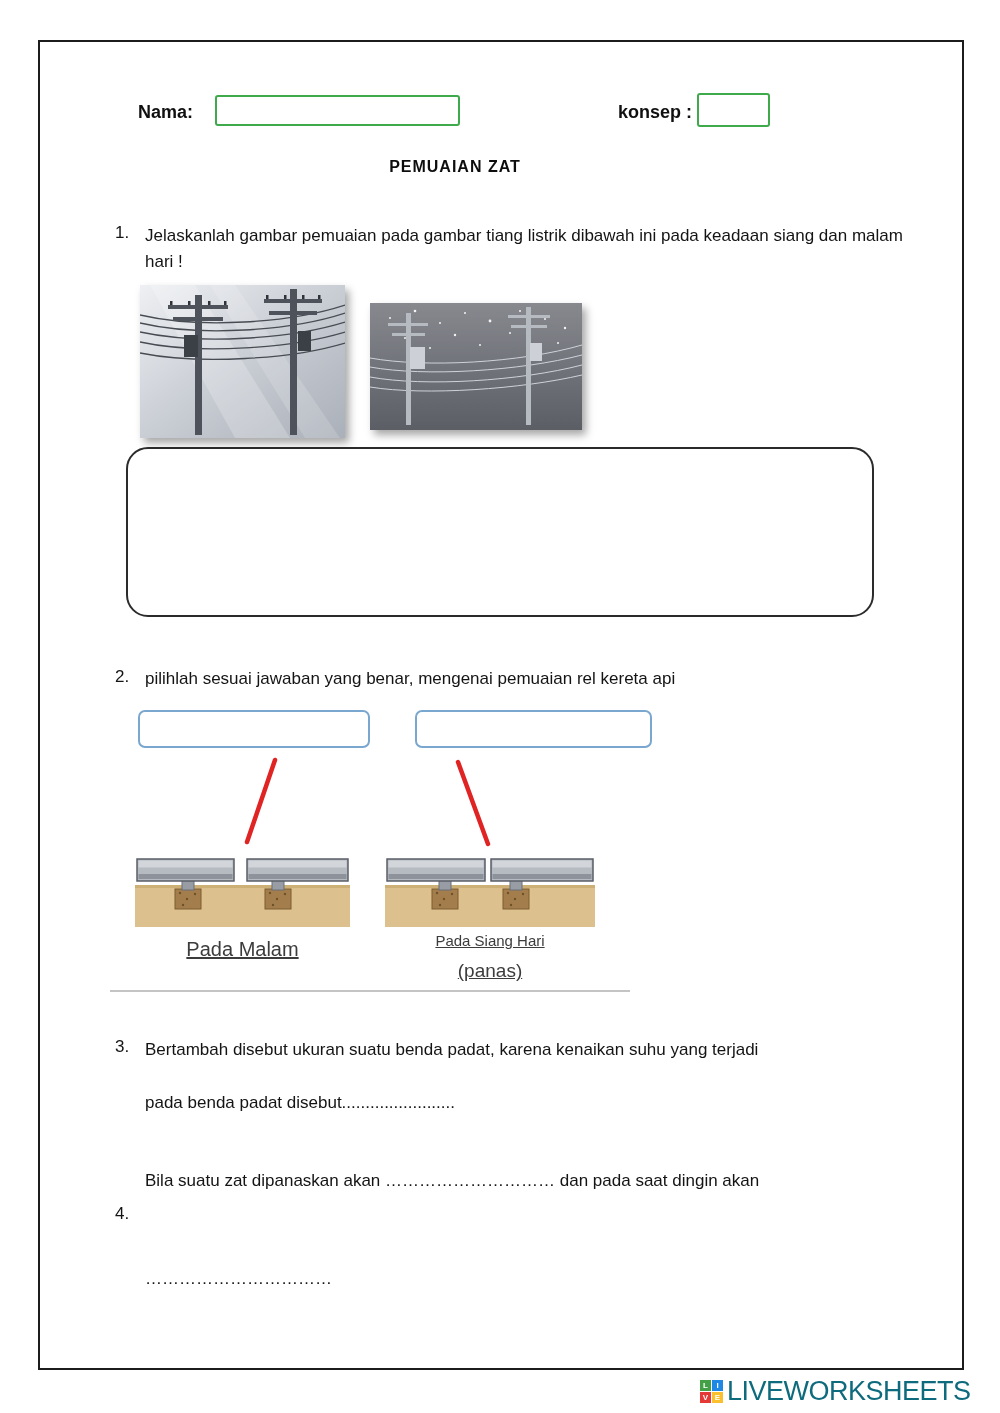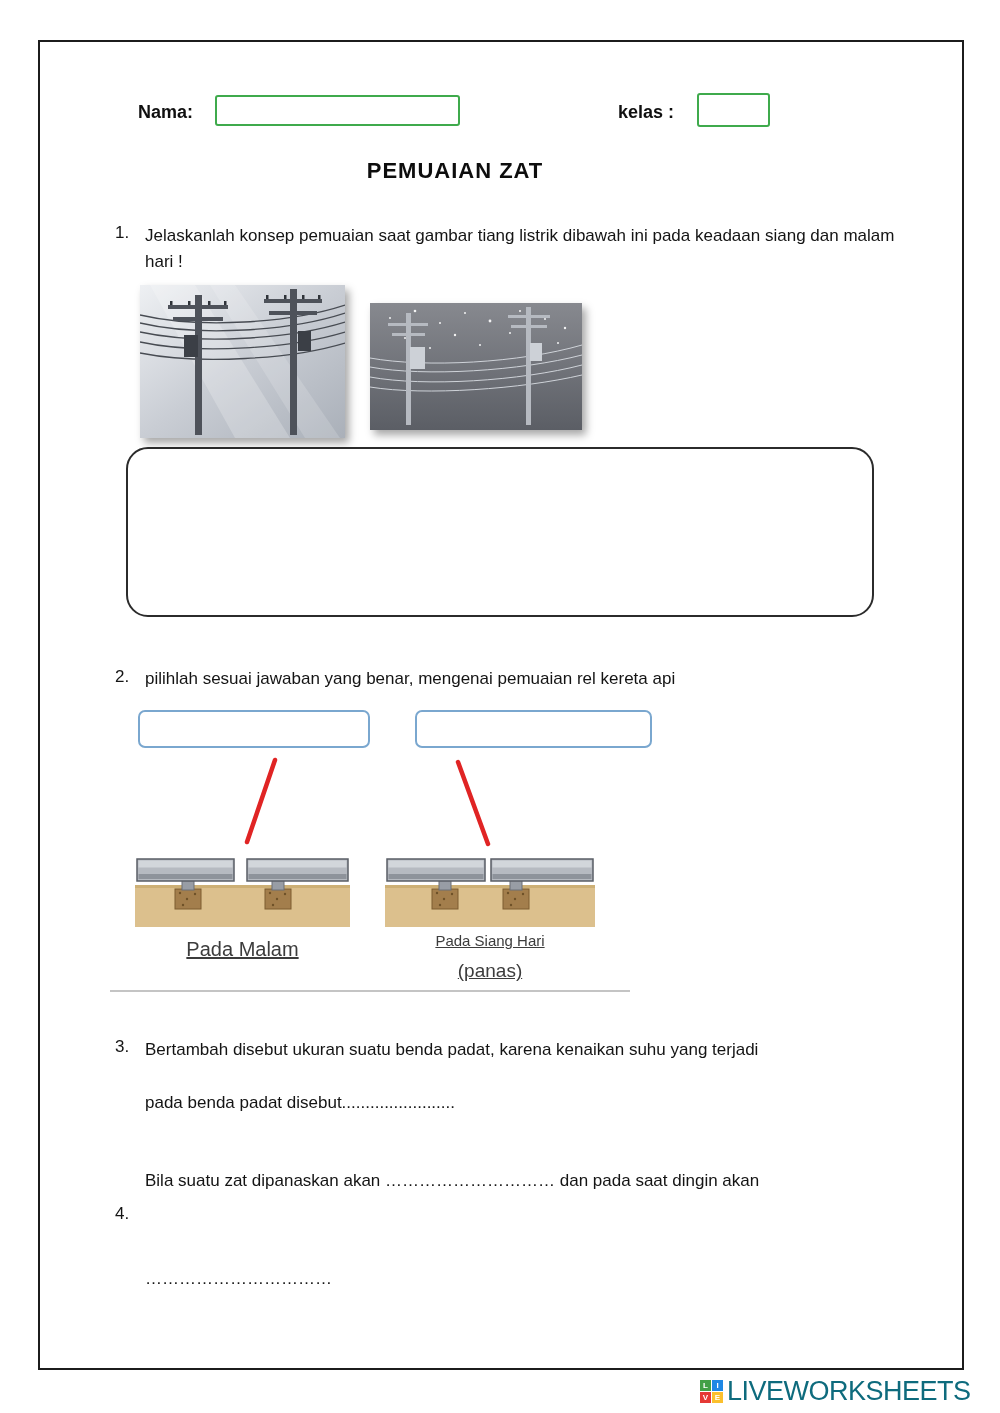--- a/index.html
+++ b/index.html
@@ -12,21 +12,21 @@
     position:absolute;left:38px;top:40px;width:922px;height:1326px;
     border:2px solid #1c1c1c;background:#fff;
   }
   .lbl{font-size:18px;font-weight:bold;color:#101010;}
   .green-input{
     position:absolute;border:2px solid #3faa4c;border-radius:3px;background:#fff;
     font-family:"Liberation Sans",sans-serif;font-size:16px;padding:0 6px;box-sizing:border-box;outline:none;
   }
   .title{
     position:absolute;left:125px;top:158px;width:660px;text-align:center;
-    font-size:22px;font-weight:bold;letter-spacing:1px;color:#0d0d0d;
+    font-size:16px;font-weight:bold;letter-spacing:1px;color:#0d0d0d;
   }
   .qnum{position:absolute;font-size:17px;color:#141414;}
   .qtext{position:absolute;font-size:17px;line-height:1.5;color:#141414;}
   .answer-big{
     position:absolute;left:126px;top:447px;width:748px;height:170px;
     border:2px solid #2b2b2b;border-radius:22px;background:#fff;resize:none;
     font-family:"Liberation Sans",sans-serif;font-size:16px;padding:12px 16px;box-sizing:border-box;outline:none;
   }
   .blue-box{
     position:absolute;border:2px solid #7aa7cf;border-radius:7px;background:#fff;
@@ -49,27 +49,27 @@
 </style>
 </head>
 <body>
 
 <div>
 
   <div class="frame"></div>
 
   <span class="abs lbl" style="left:138px;top:102px;">Nama:</span>
   <input class="green-input" style="left: 215px; top: 95px; width: 245px; height: 31px;" value="">
-  <span class="abs lbl" style="left:618px;top:102px;">kelas :</span>
+  <span class="abs lbl" style="left:618px;top:102px;">konsep :</span>
   <input class="green-input" style="left: 697px; top: 93px; width: 73px; height: 34px;" value="">
 
   <div class="title">PEMUAIAN ZAT</div>
 
   <span class="qnum" style="left:115px;top:223px;">1.</span>
-  <div class="qtext" style="left:145px;top:223px;width:775px;">Jelaskanlah konsep pemuaian saat gambar tiang listrik dibawah ini pada keadaan siang dan malam hari !</div>
+  <div class="qtext" style="left:145px;top:223px;width:775px;">Jelaskanlah gambar pemuaian pada gambar tiang listrik dibawah ini pada keadaan siang dan malam hari !</div>
 
   <div class="fig" style="left:140px;top:285px;width:205px;height:153px;">
     <svg width="205" height="153" viewBox="0 0 205 153">
       <defs>
         <linearGradient id="gDay" x1="0" y1="0" x2="1" y2="1">
           <stop offset="0" stop-color="#eef0f3"></stop>
           <stop offset="0.5" stop-color="#c9cdd4"></stop>
           <stop offset="1" stop-color="#aab0b9"></stop>
         </linearGradient>
       </defs>

